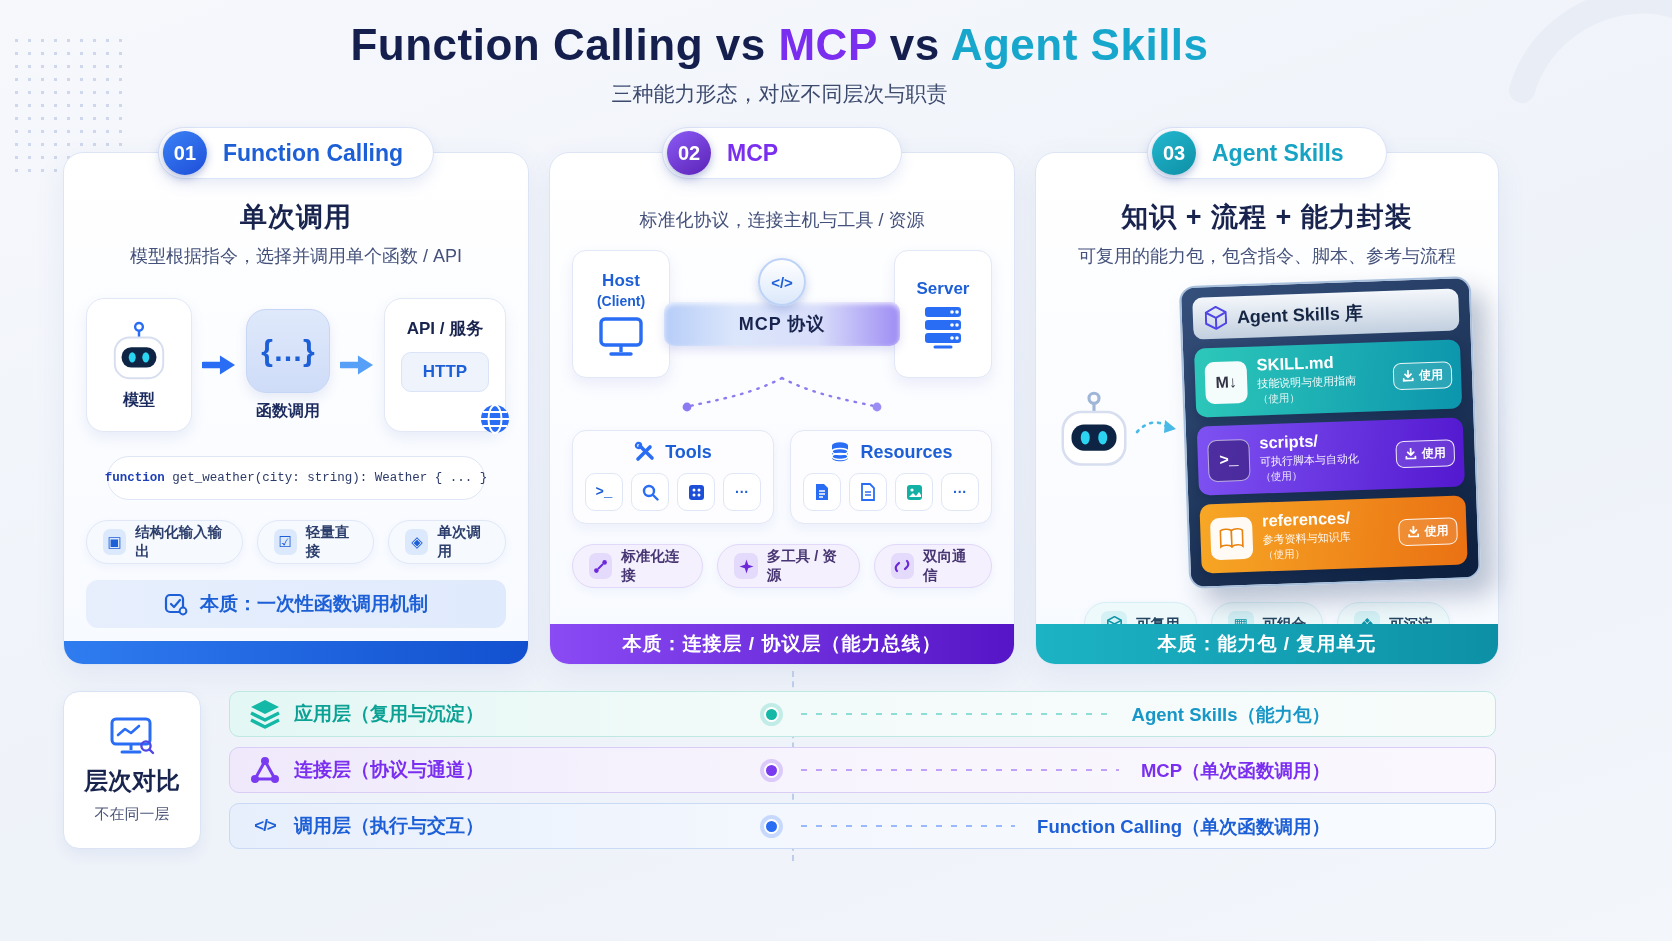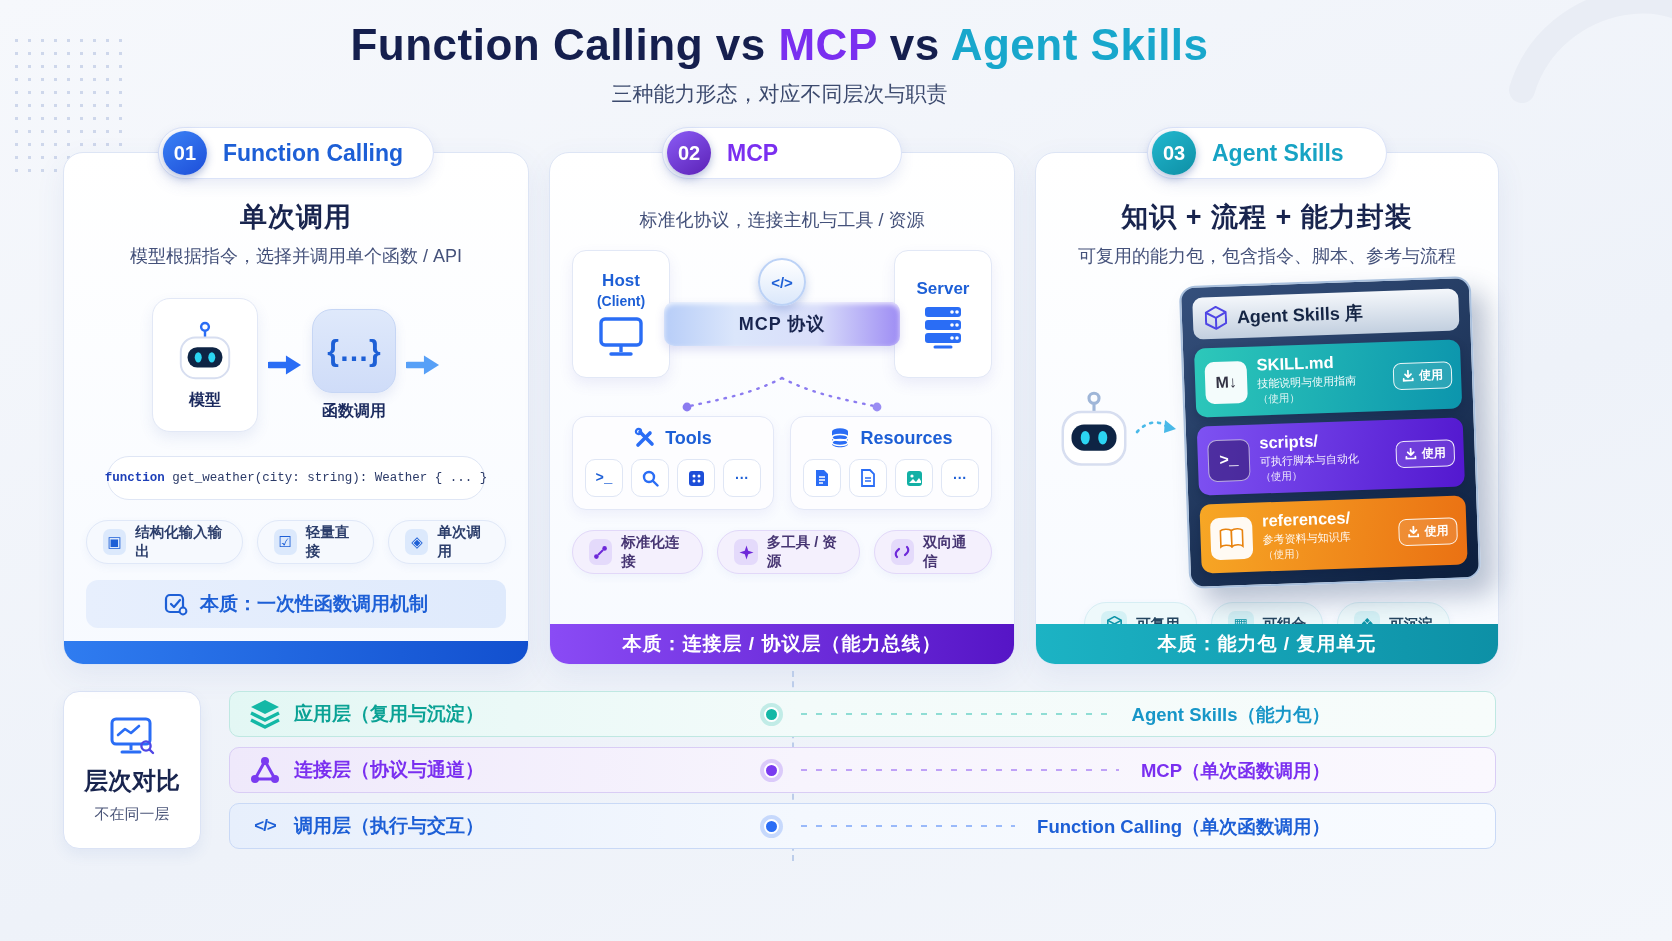--- a/index.html
+++ b/index.html
@@ -96,21 +96,21 @@
   .pipe-zone { flex:1; position:relative; }
   .pipe { position:absolute; left:-6px; right:-6px; top:52px; height:44px;
     background:linear-gradient(90deg,#b7cdf8,#dbe6fb 30%,#d9defa 65%,#9e8df4);
     border-radius:10px; box-shadow:inset 0 2px 5px rgba(255,255,255,.8), 0 4px 10px rgba(90,90,200,.18);
     display:flex; align-items:center; justify-content:center; font-size:18px; font-weight:bold; color:#18244e; letter-spacing:1px; }
   .pipe-node { position:absolute; top:8px; left:50%; transform:translateX(-50%); width:48px; height:48px;
     background:linear-gradient(180deg,#ffffff,#dbe8fb); border:2px solid #bcd2f6; border-radius:50%;
     display:flex; align-items:center; justify-content:center; font-size:15px; font-weight:bold; color:#1d5fd6;
     box-shadow:0 4px 10px rgba(40,80,180,.25); z-index:2; }
   .connectors { display:block; margin:-2px auto 0; }
-  .sub-panels { display:flex; gap:16px; margin-top:2px; }
+  .sub-panels { display:flex; gap:16px; margin-top:16px; }
   .panel { flex:1; background:#fdfdff; border:1.5px solid #e3e8f7; border-radius:14px; padding:10px 12px 12px;
     box-shadow:0 5px 12px rgba(90,90,200,.07); }
   .panel-head { display:flex; align-items:center; justify-content:center; gap:9px;
     font-size:18px; font-weight:bold; color:#1d5fd6; }
   .tiles { display:flex; gap:8px; justify-content:center; margin-top:10px; }
   .tile { width:38px; height:38px; background:#fff; border:1.5px solid #dfe6f5; border-radius:10px;
     display:flex; align-items:center; justify-content:center; color:#1d5fd6; font-weight:bold; font-size:14px; }
   .tile .mono { font-family:"Liberation Mono","DejaVu Sans Mono",monospace; }
 
   
@@ -208,20 +208,31 @@
             <path d="M19 1 L35 11 L19 21 Z" fill="#2a6df5"></path>
         </svg>
         <div class="fn-wrap">
           <div class="fn-tile">{…}</div>
           <div class="lbl">函数调用</div>
         </div>
         <svg width="34" height="22" viewBox="0 0 36 22">
           <path d="M2 11 H20" stroke="#57a0f7" stroke-width="7" stroke-linecap="round"></path>
             <path d="M19 1 L35 11 L19 21 Z" fill="#57a0f7"></path>
         </svg>
+        <div class="api-tile">
+          <div class="api-title">API / 服务</div>
+          <div class="http-pill">HTTP</div>
+          <svg class="globe" width="36" height="36" viewBox="0 0 36 36">
+            <circle cx="18" cy="18" r="14" fill="#2a6df5"></circle>
+            <ellipse cx="18" cy="18" rx="6.5" ry="14" fill="none" stroke="#fff" stroke-width="2"></ellipse>
+            <line x1="4" y1="18" x2="32" y2="18" stroke="#fff" stroke-width="2"></line>
+            <line x1="6" y1="11" x2="30" y2="11" stroke="#fff" stroke-width="2"></line>
+            <line x1="6" y1="25" x2="30" y2="25" stroke="#fff" stroke-width="2"></line>
+          </svg>
+        </div>
       </div>
 
       <div class="code-line"><span class="kw">function</span><span> get_weather(city: string): Weather { ... }</span></div>
 
       <div class="badges">
         <div class="badge">
           <span class="chip blue">▣</span>
           <span>结构化输入输出</span>
         </div>
         <div class="badge">

